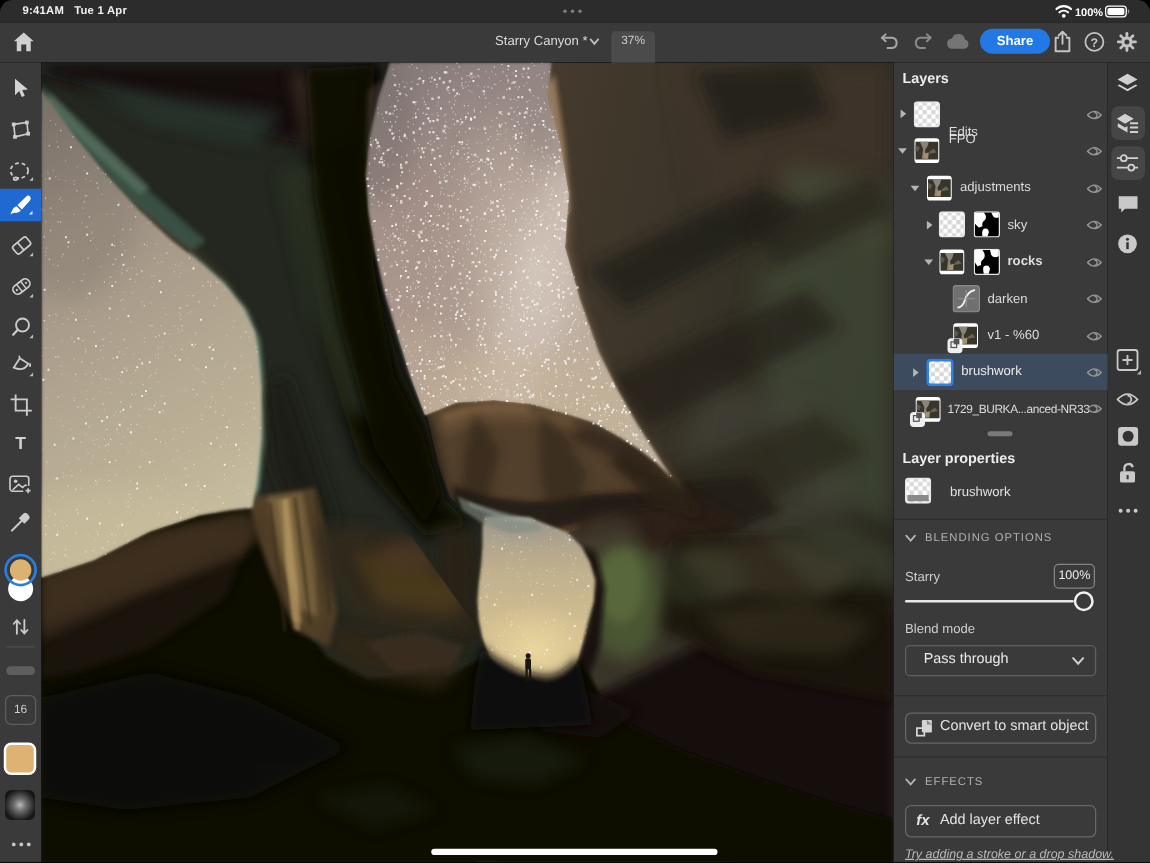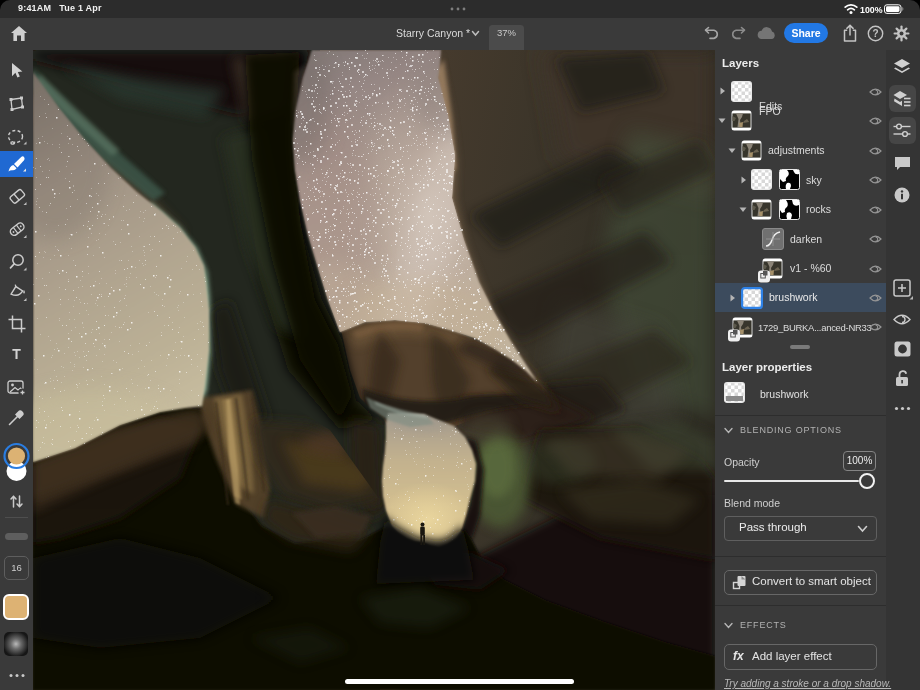--- a/index.html
+++ b/index.html
@@ -39,21 +39,21 @@
  <path d="M4.5 1.5 L1.5 4.2 L4.5 7" stroke="#a6a6a6" stroke-width="1.6" fill="none" stroke-linecap="round" stroke-linejoin="round"></path>
  <path d="M1.8 4.2 L10 4.2 A4.2 4.2 0 0 1 10 12.4 L6 12.4" stroke="#a6a6a6" stroke-width="1.6" fill="none" stroke-linecap="round"></path>
 </svg>
 <svg class="abs" style="left:730px;top:26px" width="16" height="14" viewBox="0 0 16 14">
  <path d="M11.5 1.5 L14.5 4.2 L11.5 7" stroke="#8b8b8b" stroke-width="1.6" fill="none" stroke-linecap="round" stroke-linejoin="round"></path>
  <path d="M14.2 4.2 L6 4.2 A4.2 4.2 0 0 0 6 12.4 L10 12.4" stroke="#8b8b8b" stroke-width="1.6" fill="none" stroke-linecap="round"></path>
 </svg>
 <svg class="abs" style="left:755px;top:27px" width="22" height="13" viewBox="0 0 22 13">
  <path d="M6 12 A4.2 4.2 0 0 1 6.6 3.7 A5.4 5.4 0 0 1 17 4.6 A3.8 3.8 0 0 1 16.6 12 Z" fill="#757575"></path>
 </svg>
-<div class="abs" style="left:784px;top:23px;width:44px;height:20px;background:#2278e4;border-radius:10px;color:#fff;font-size:10.5px;font-weight:bold;text-align:center;line-height:20px;">Share</div>
+<div class="abs" style="left:784px;top:23px;width:56px;height:20px;background:#2278e4;border-radius:10px;color:#fff;font-size:10.5px;font-weight:bold;text-align:center;line-height:20px;">Share</div>
 <svg class="abs" style="left:842px;top:24px" width="16" height="19" viewBox="0 0 16 19">
  <g stroke="#c4c4c4" stroke-width="1.5" fill="none" stroke-linecap="round" stroke-linejoin="round">
   <path d="M4.6 6.2 L2.5 6.2 L2.5 17 L13.5 17 L13.5 6.2 L11.4 6.2"></path>
   <path d="M8 1.6 L8 11"></path>
         <path d="M4.9 4.4 L8 1.4 L11.1 4.4"></path>
  </g>
 </svg>
 <svg class="abs" style="left:867px;top:25px" width="17" height="17" viewBox="0 0 17 17">
  <circle cx="8.5" cy="8.5" r="7.2" fill="none" stroke="#c4c4c4" stroke-width="1.4"></circle>
  <text x="8.5" y="12.3" font-size="10" font-weight="bold" fill="#c4c4c4" text-anchor="middle">?</text>
@@ -446,21 +446,21 @@
       <path d="M1.4 6 L5 8 L3.5 11 L1.4 11 Z" fill="#5c594c"></path>
       <path d="M13 11 L16 9 L18.2 12 L12 13 Z" fill="#6b6352"></path>
       <path d="M8 13 L12 12 L11.5 17 L8.5 17 Z" fill="#a5906a"></path>
     </svg>
     <svg class="abs" style="left:779px;top:199px" width="21" height="21" viewBox="0 0 21 21">
       <rect x="0.5" y="0.5" width="20" height="20" rx="2" fill="#000" stroke="#e8e8e8" stroke-width="1"></rect>
       <path d="M1 1 L7 1 Q10 5 8 8 Q5 10 6 13 L3 14 L1 11 Z" fill="#fff"></path>
       <path d="M13 1 L20 1 L20 6 Q16 8 14 5 Z" fill="#fff"></path>
       <path d="M8 14 Q12 12 13 16 L12 20 L8 20 Q7 16 8 14 Z" fill="#fff"></path>
     </svg>
-    <div class="abs" style="left:806px;top:203px;font-size:10.5px;color:#dcdcdc;font-weight:normal;white-space:nowrap;">rocks</div>
+    <div class="abs" style="left:806px;top:203px;font-size:10.5px;color:#dcdcdc;font-weight:bold;white-space:nowrap;">rocks</div>
     <svg class="abs" style="left:869px;top:205px" width="13" height="10" viewBox="0 0 13 10">
       <path d="M1 5 Q6.5 -0.8 12 5 Q6.5 10.8 1 5 Z" fill="none" stroke="#969696" stroke-width="1.1"></path>
       <path d="M6.5 3 A2.2 2.2 0 0 1 6.5 7.4" fill="none" stroke="#969696" stroke-width="1.1"></path>
     </svg>
     <svg class="abs" style="left:762px;top:228px" width="22" height="22" viewBox="0 0 22 22">
       <rect x="0.5" y="0.5" width="21" height="21" rx="2.5" fill="#707070" stroke="#8a8a8a" stroke-width="1"></rect>
       <path d="M4 18 Q8 18 10 12 Q12 5 18 4" fill="none" stroke="#efefef" stroke-width="1.6"></path>
       <path d="M4 11 L18 11 M11 4 L11 18" stroke="#9d9d9d" stroke-width="0.7"></path>
     </svg>
     <div class="abs" style="left:790px;top:233px;font-size:10.5px;color:#dcdcdc;font-weight:normal;white-space:nowrap;">darken</div>
@@ -535,21 +535,21 @@
       </defs>
       <rect x="0.65" y="0.65" width="19.7" height="19.7" rx="2.5" fill="url(#ck9)" stroke="#e8e8e8" stroke-width="1.3"></rect>
     </svg>
     <div class="abs" style="left:726px;top:396px;width:17px;height:5px;background:#8a8a8a;"></div>
     <div class="abs" style="left:760px;top:388px;font-size:10.5px;color:#e0e0e0;font-weight:normal;white-space:nowrap;">brushwork</div>
     <div class="abs" style="left:715px;top:415px;width:171px;height:1px;background:#2d2d2d;"></div>
     <svg class="abs" style="left:724px;top:427px" width="9" height="7">
       <path d="M1 1.5 L4.5 5.5 L8 1.5" stroke="#b5b5b5" stroke-width="1.4" fill="none" stroke-linecap="round"></path>
     </svg>
     <div class="abs" style="left:740px;top:425px;font-size:9px;color:#b2b2b2;letter-spacing:0.8px;">BLENDING OPTIONS</div>
-    <div class="abs" style="left:724px;top:456px;font-size:10.5px;color:#cecece;">Opacity</div>
+    <div class="abs" style="left:724px;top:456px;font-size:10.5px;color:#cecece;">Starry</div>
     <div class="abs" style="left:843px;top:451px;width:33px;height:20px;border:1px solid #848484;border-radius:4px;font-size:10px;color:#ececec;text-align:center;line-height:18px;">100%</div>
     <div class="abs" style="left:724px;top:480px;width:135px;height:2px;background:#e8e8e8;border-radius:1px;"></div>
     <div class="abs" style="left:859px;top:473px;width:16px;height:16px;border:2.5px solid #f2f2f2;border-radius:50%;background:#3a3a3a;"></div>
     <div class="abs" style="left:724px;top:497px;font-size:10.5px;color:#cecece;">Blend mode</div>
     <div class="abs" style="left:724px;top:516px;width:153px;height:25px;border:1px solid #5f5f5f;border-radius:4px;"></div>
     <div class="abs" style="left:739px;top:521px;font-size:11.5px;color:#ececec;">Pass through</div>
     <svg class="abs" style="left:857px;top:525px" width="11" height="8">
       <path d="M1.5 1.5 L5.5 6 L9.5 1.5" stroke="#cdcdcd" stroke-width="1.6" fill="none" stroke-linecap="round"></path>
     </svg>
     <div class="abs" style="left:715px;top:556px;width:171px;height:1px;background:#2d2d2d;"></div>

